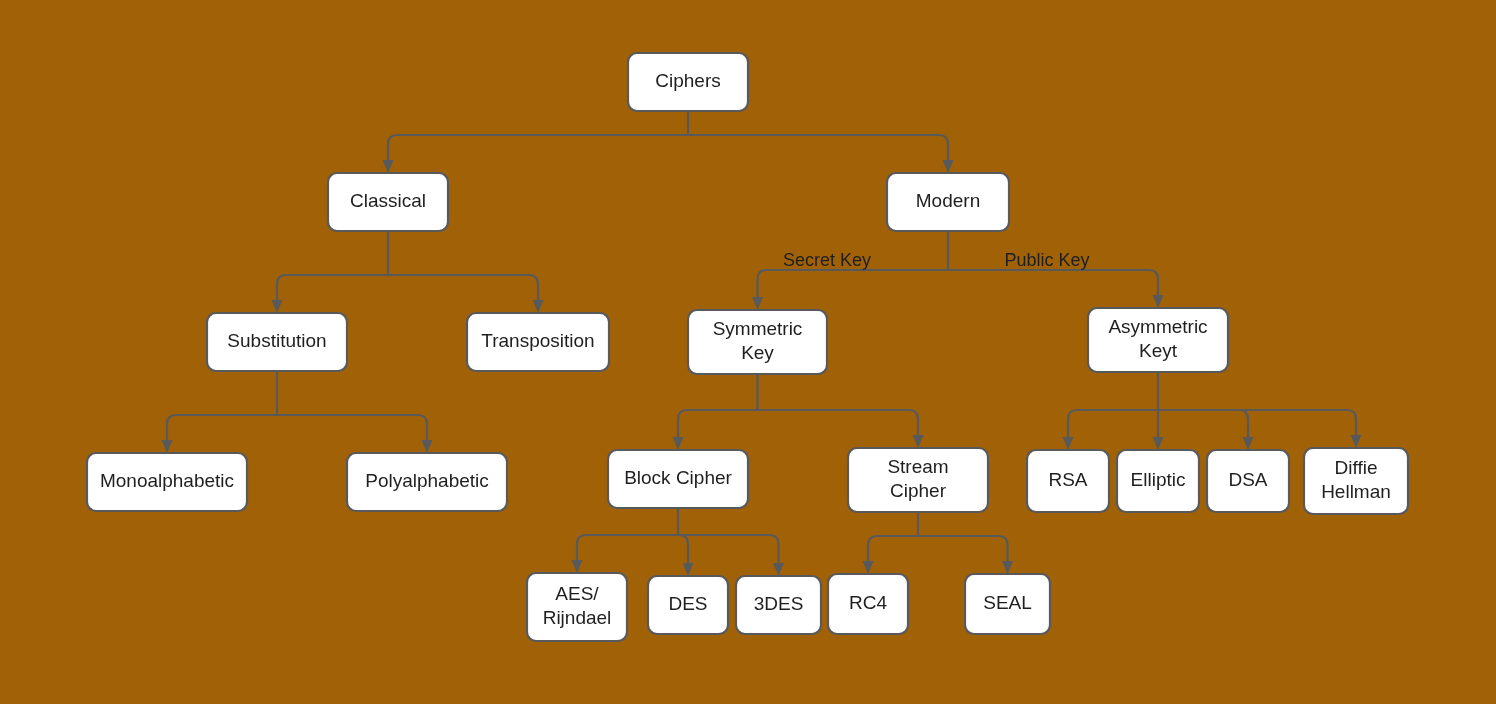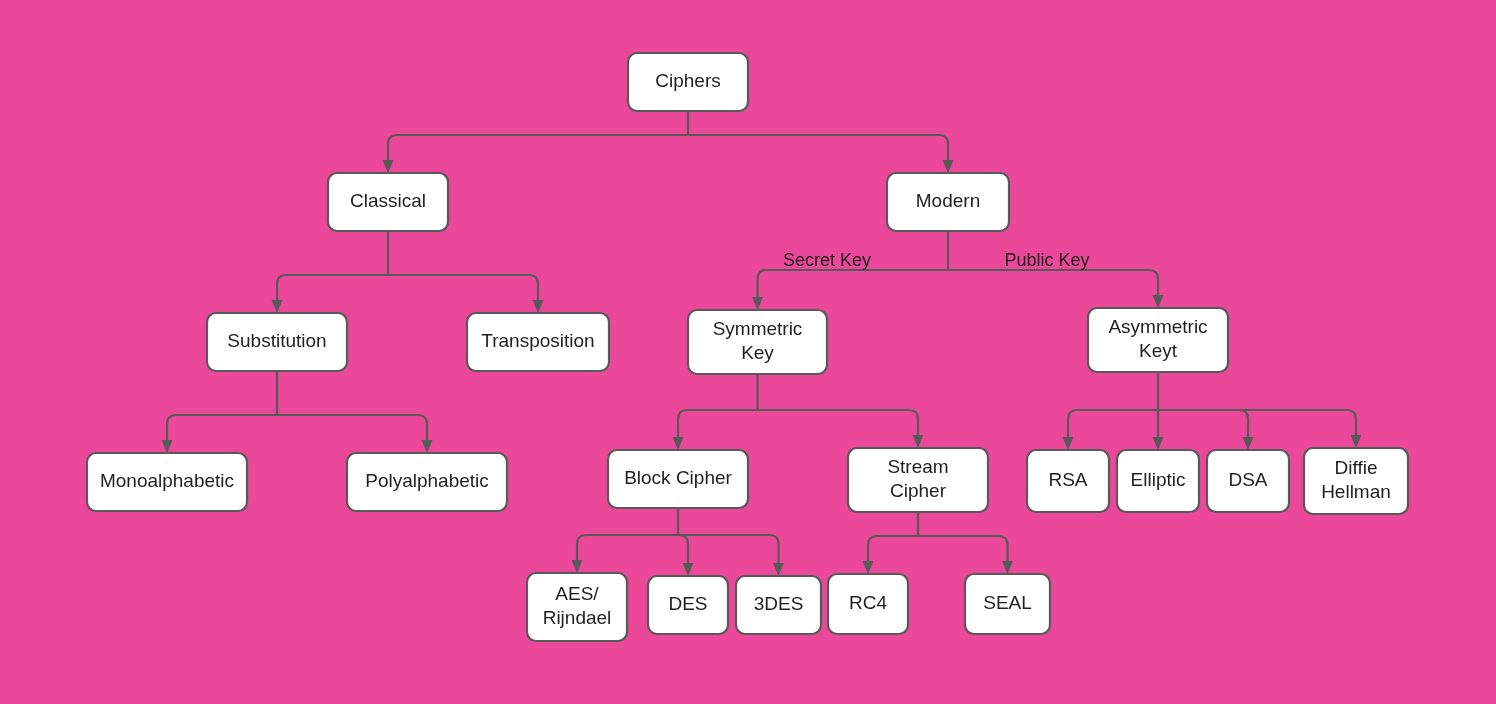--- a/index.html
+++ b/index.html
@@ -11,21 +11,21 @@
   body {
     width: 1496px;
     height: 704px;
     overflow: hidden;
     font-family: "Liberation Sans", "DejaVu Sans", sans-serif;
   }
   #diagram-root {
     position: relative;
     width: 1496px;
     height: 704px;
-    background: #ec4899;
+    background: #a16207;
   }
   svg#diagram-svg {
     position: absolute;
     left: 0;
     top: 0;
     width: 1496px;
     height: 704px;
     display: block;
   }
   .node-box {

